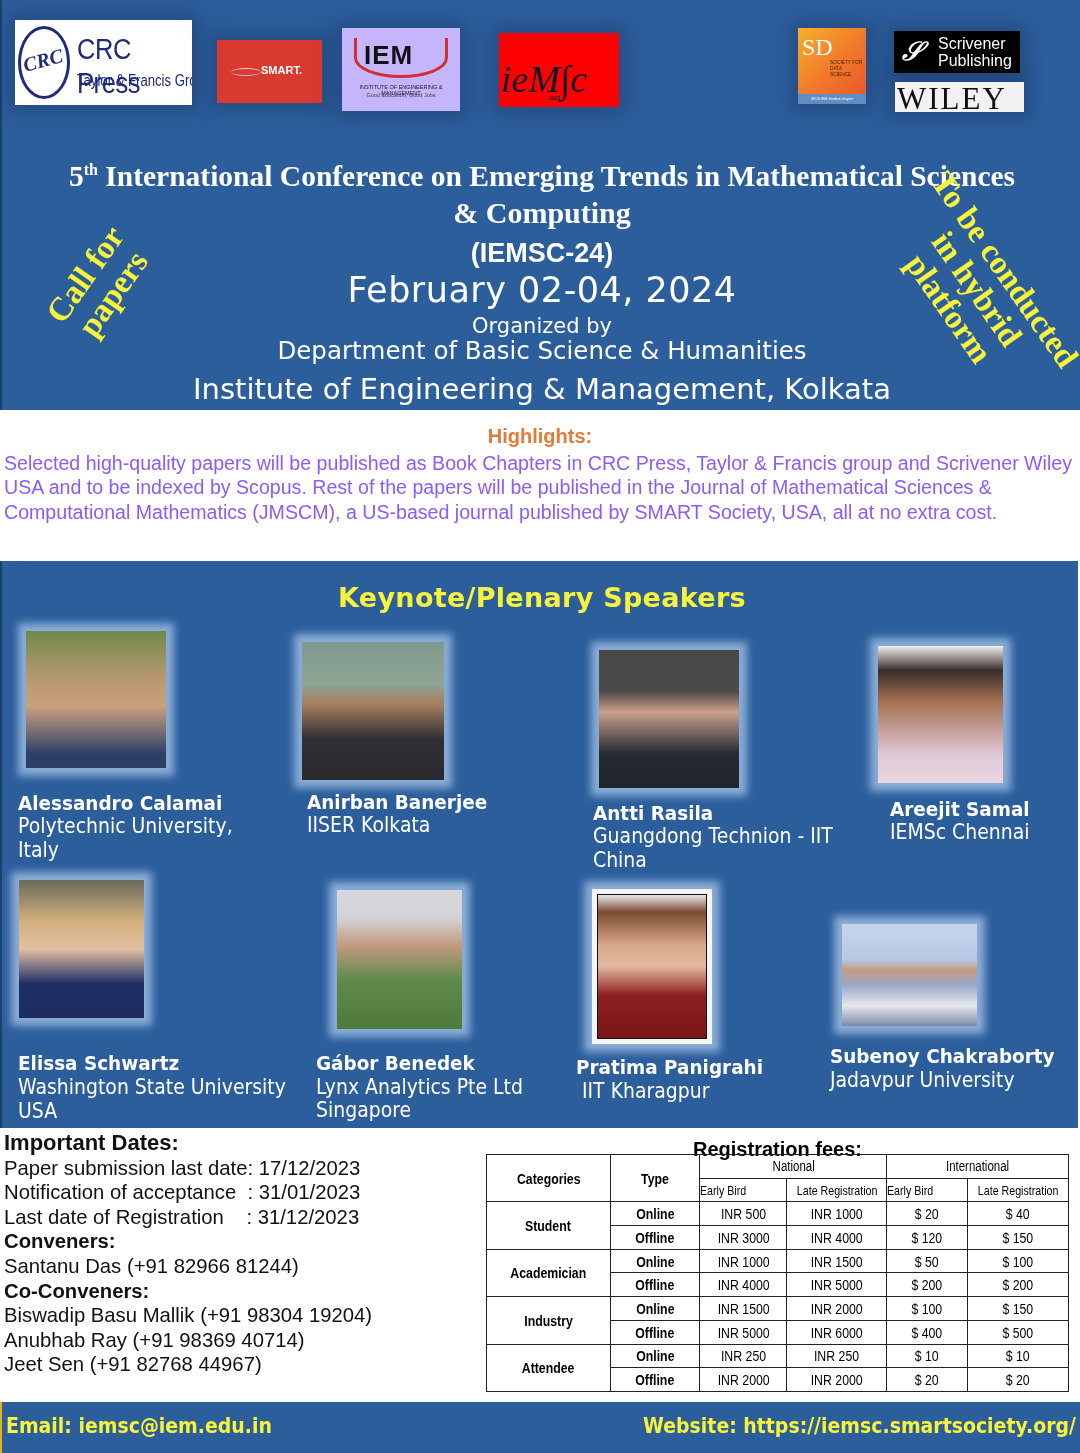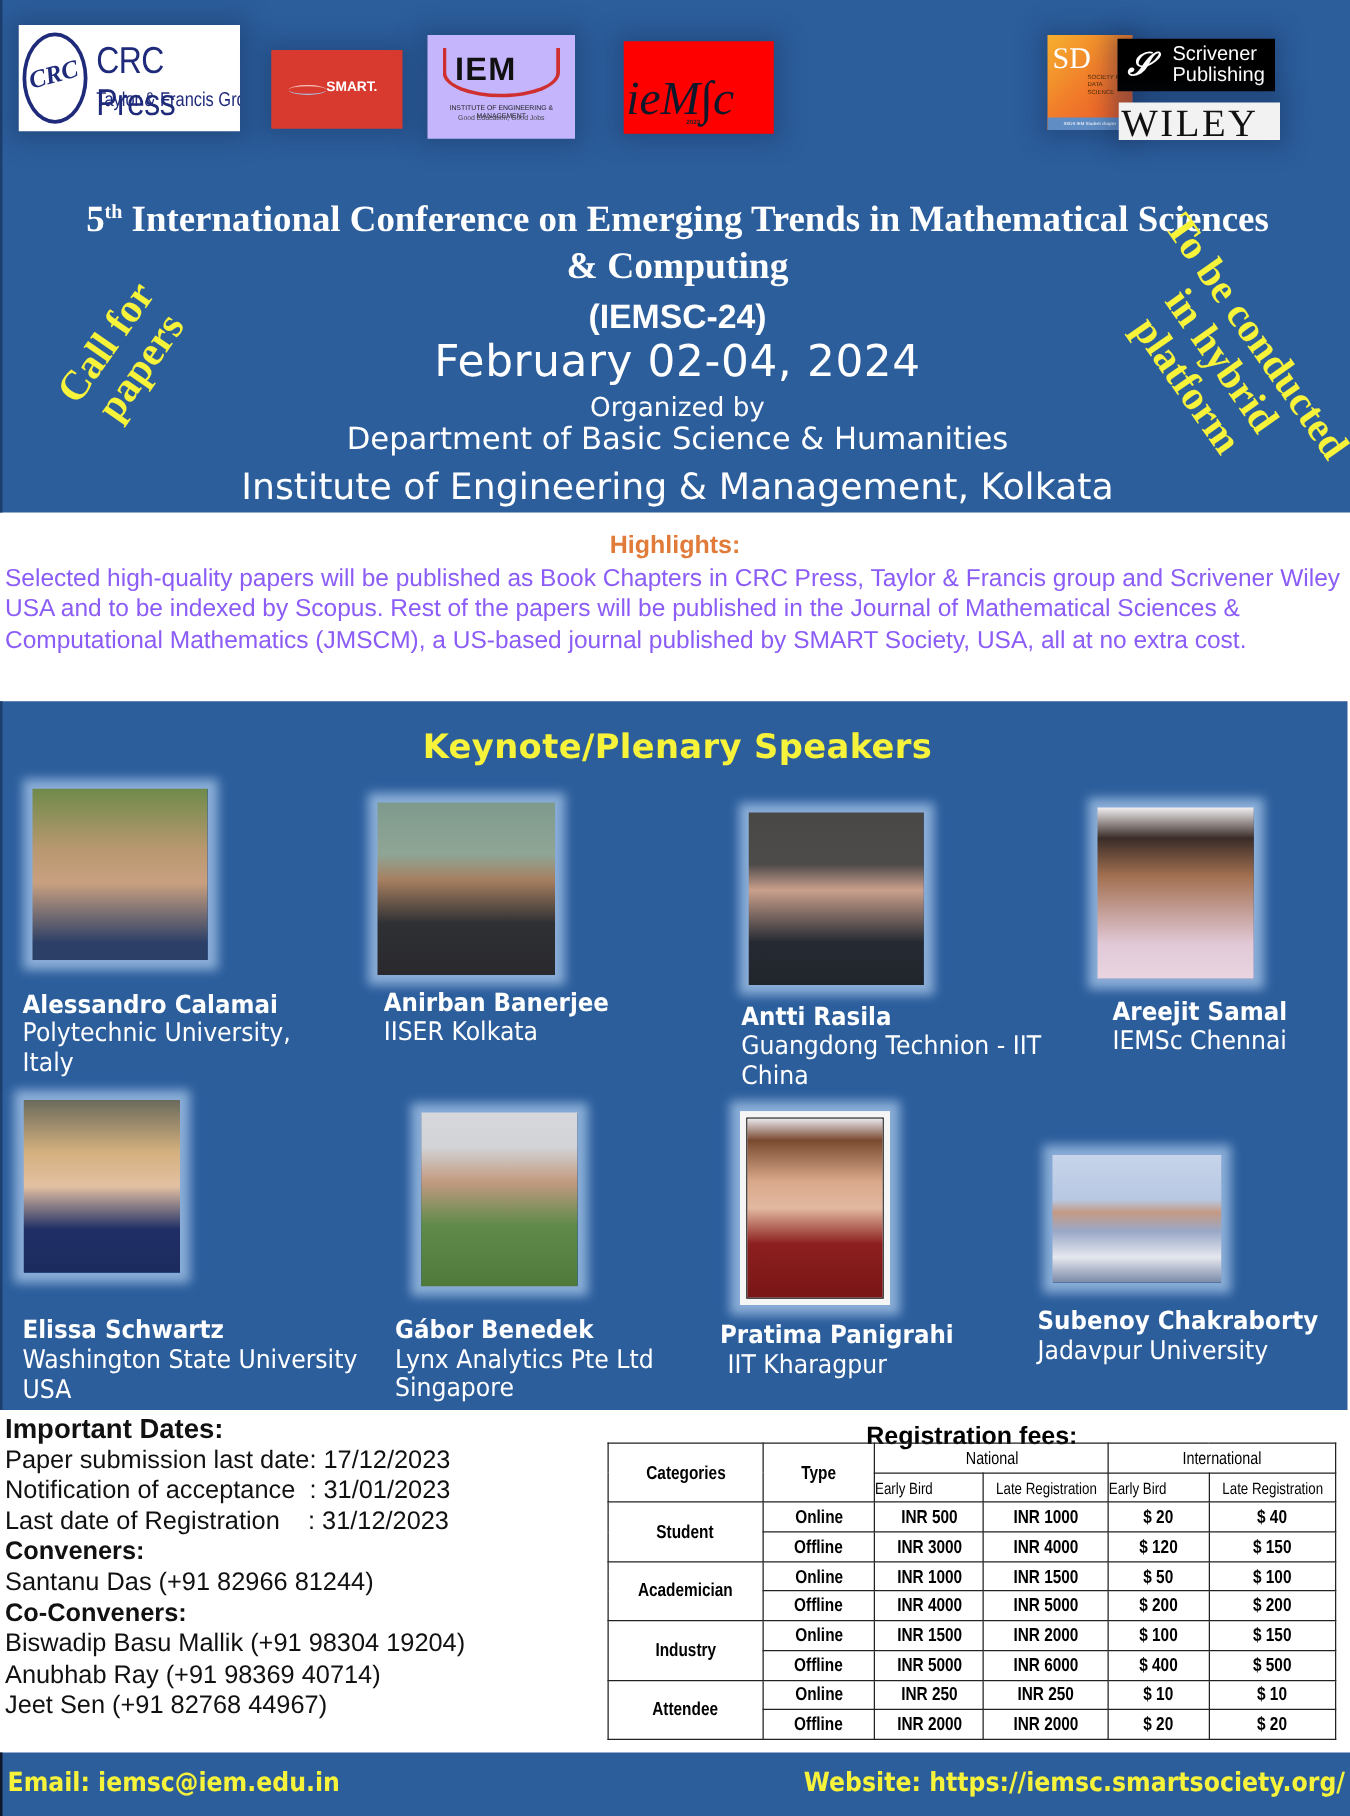--- a/index.html
+++ b/index.html
@@ -30,21 +30,21 @@
   .logo-iemsc { left: 497px; top: 33px; width: 120px; height: 74px; background: #f00; }
   .iemsc-text { position: absolute; left: 2px; top: 24px; font: italic 38px "Liberation Serif", serif; color: #0f172a; white-space: nowrap; }
   .iemsc-year { position: absolute; left: 50px; top: 62px; font: bold 5px "Liberation Sans", sans-serif; color: #222; }
 
   .logo-uem { left: 648px; top: 29px; width: 115px; height: 77px; background: #fff; }
   .uem-text { position: absolute; left: 18px; top: 2px; font: bold 36px "Liberation Sans", sans-serif; color: #0e1a3e; transform: scaleX(0.92); transform-origin: left; }
   .uem-laurel { position: absolute; left: 8px; top: 4px; width: 100px; height: 44px; border: 3px solid #cf2f2f; border-top: none; border-radius: 0 0 50% 50%; }
   .uem-sub1 { position: absolute; left: 2px; top: 56px; width: 112px; font: bold 6.3px "Liberation Sans", sans-serif; text-align: center; color: #111; transform: scaleX(0.9); }
   .uem-sub2 { position: absolute; left: 2px; top: 65px; width: 112px; font: 6.5px "Liberation Sans", sans-serif; text-align: center; color: #222; }
 
-  .logo-sds { left: 796px; top: 28px; width: 68px; height: 76px; background: linear-gradient(135deg, #f6b02e 0%, #f07a2a 50%, #e9532a 100%); margin-left: 40px; }
+  .logo-sds { left: 796px; top: 28px; width: 68px; height: 76px; background: linear-gradient(135deg, #f6b02e 0%, #f07a2a 50%, #e9532a 100%); }
   .sds-sd { position: absolute; left: 4px; top: 6px; font: 24px "Liberation Serif", serif; color: #fff; }
   .sds-txt { position: absolute; left: 32px; top: 32px; font: 4.8px "Liberation Sans", sans-serif; color: #4a2a0a; line-height: 6px; }
   .sds-bar { position: absolute; left: 0; bottom: 0; width: 68px; height: 10px; background: #5f8dc4; font: 3.5px "Liberation Sans", sans-serif; color: #fff; text-align: center; line-height: 10px; }
 
   .logo-scriv { left: 892px; top: 31px; width: 126px; height: 42px; background: #000; }
   .scriv-icon { position: absolute; left: 8px; top: 6px; font: italic bold 26px "Liberation Serif", serif; color: #fff; }
   .scriv-l1 { position: absolute; left: 44px; top: 4px; font: 16px "Liberation Sans", sans-serif; color: #fff; }
   .scriv-l2 { position: absolute; left: 44px; top: 21px; font: 16px "Liberation Sans", sans-serif; color: #fff; }
   .logo-wiley { left: 893px; top: 82px; width: 129px; height: 30px; background: #f2f2f2; }
   .logo-wiley span { position: absolute; left: 2px; top: -1px; font: 31px "Liberation Serif", serif; color: #111; letter-spacing: 2px; }
@@ -75,28 +75,28 @@
   .spk-aff { position: absolute; font: 20.5px "DejaVu Sans", sans-serif; color: #fff; line-height: 24px; white-space: nowrap; transform: scaleX(0.92); transform-origin: left; }
 
   
   #dates { position: absolute; left: 4px; top: 1131px; font: 20.3px "Liberation Sans", sans-serif; line-height: 24.6px; color: #111; }
   #dates .hd { font-weight: bold; font-size: 22px; }
   #dates .sub { font-weight: bold; }
   #dates pre { font: inherit; white-space: pre; }
 
   #fees-title { position: absolute; left: 486px; top: 1138px; width: 583px; text-align: center; font: bold 20px "Liberation Sans", sans-serif; }
   #fees { position: absolute; left: 486px; top: 1154px; width: 583px; border-collapse: collapse; font: 15px "Liberation Sans", sans-serif; }
-  #fees td, #fees th { border: 1.5px solid #222; text-align: center; height: 23.7px; padding: 0; font-weight: bold; }
+  #fees td, #fees th { border: 1.5px solid #222; text-align: center; height: 23.7px; padding: 0; }
   #fees th { font-weight: bold; }
   #fees .cond { display: inline-block; transform: scaleX(0.82); white-space: nowrap; }
   #fees .sm { font-size: 14px; font-weight: normal; }
   #fees .typ { font-weight: bold; }
 
   
-  #footer { position: absolute; left: 0; top: 1402px; width: 1080px; height: 51px; border-left: 2px solid #0f172a; }
+  #footer { position: absolute; left: 0; top: 1402px; width: 1080px; height: 51px; border-left: 2px solid #eab308; }
   #footer span { position: absolute; top: 12px; font: bold 21px "DejaVu Sans", sans-serif; color: #f6f33a; transform: scaleX(0.9); white-space: nowrap; }
   #footer .em { left: 4px; transform-origin: left; }
   #footer .web { right: 4px; transform-origin: right; }
 </style>
 </head>
 <body>
 
 <div id="header" class="blue">
 
   <div class="logo logo-crc">

